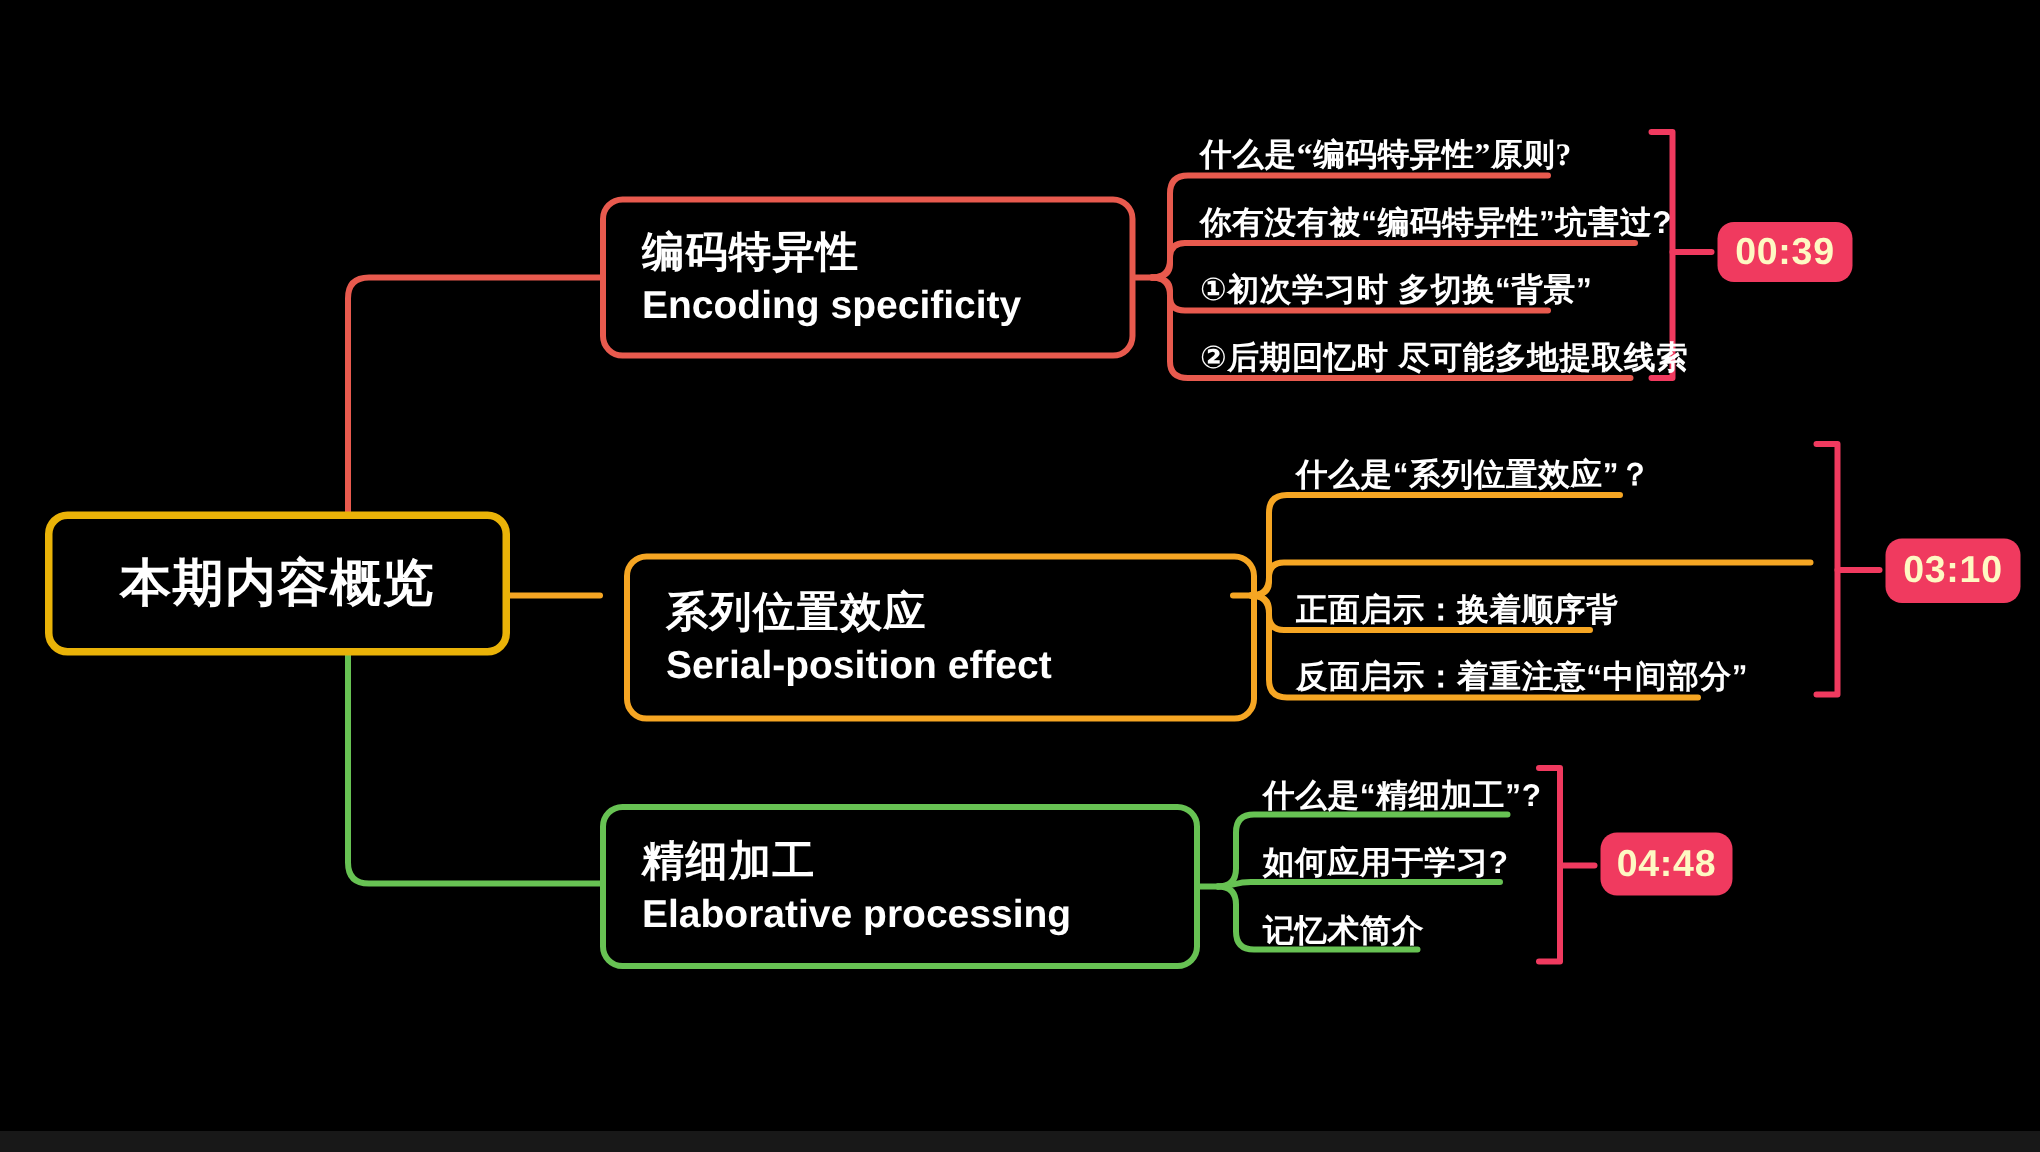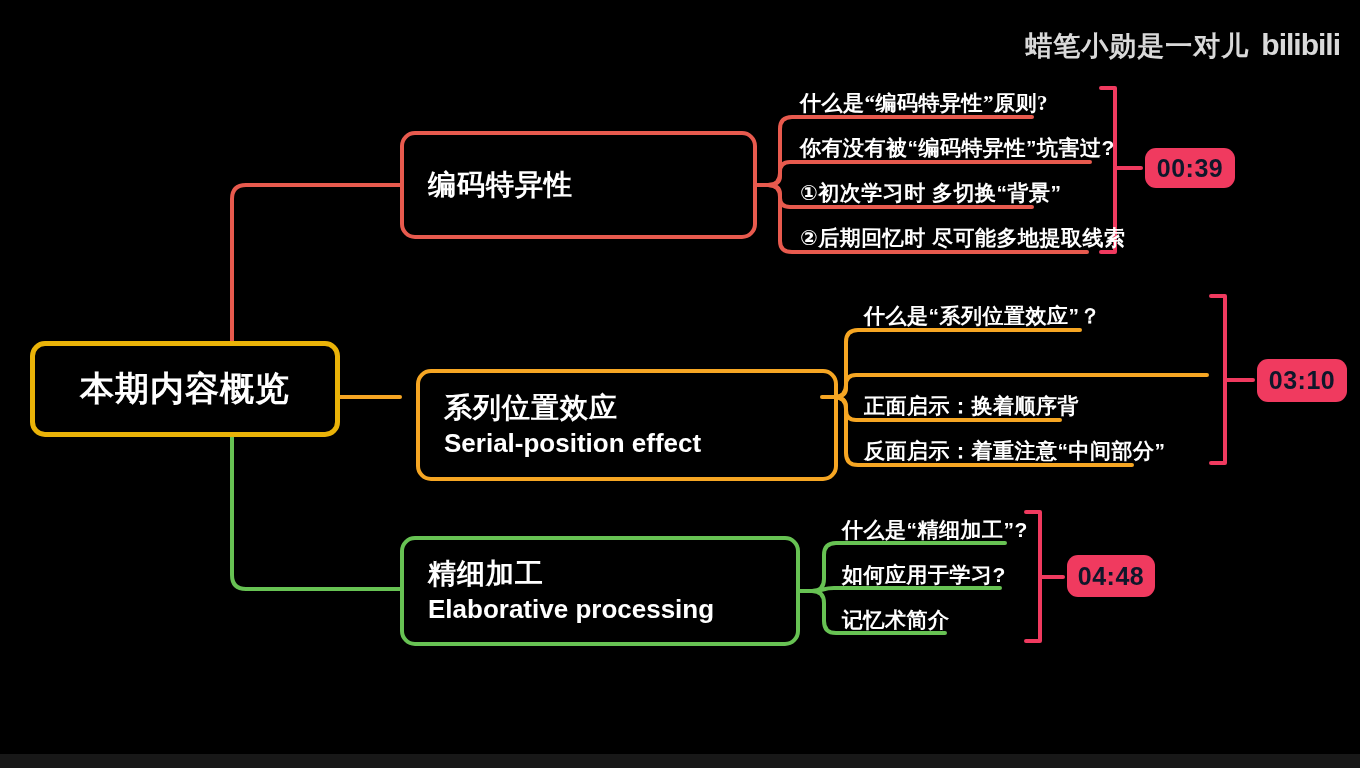--- a/index.html
+++ b/index.html
@@ -27,21 +27,21 @@
   .branch-node{padding-left:24px;gap:5px;border-width:4px;border-style:solid;}
   .branch-node .zh{font-size:28px;font-weight:800;letter-spacing:1px;line-height:1.1;}
   .branch-node .en{font-size:26px;font-weight:700;line-height:1.1;}
   .node-b1{left:400px;top:131px;width:357px;height:108px;border-color:#e85a4e;}
   .node-b2{left:416px;top:341px;width:422px;height:112px;border-color:#f6a623;margin-top:28px;}
   .node-b3{left:400px;top:536px;width:400px;height:110px;border-color:#67c253;}
   
   .child{position:absolute;font-size:21px;font-weight:600;white-space:nowrap;letter-spacing:0.5px;}
   
   .badge{
-    position:absolute;background:#f03a5f;border-radius:11px;color:#0f172a;
+    position:absolute;background:#f03a5f;border-radius:11px;color:#fef9c3;
     display:flex;align-items:center;justify-content:center;
     font-size:25px;font-weight:800;letter-spacing:0.5px;
   }
   .badge-1{left:1145px;top:148px;width:90px;height:40px;}
   .badge-2{left:1257px;top:359px;width:90px;height:43px;}
   .badge-3{left:1067px;top:555px;width:88px;height:42px;}
   
   .bottom-bar{position:absolute;left:0;bottom:0;width:1360px;height:14px;background:#181818;}
 </style>
 </head>
@@ -76,31 +76,28 @@
     <g>
       <path class="stroke-badge" d="M1101,88 L1115,88 L1115,252 L1101,252"></path>
       <path class="stroke-badge" d="M1115,168 L1141,168"></path>
       <path class="stroke-badge" d="M1211,296 L1225,296 L1225,463 L1211,463"></path>
       <path class="stroke-badge" d="M1225,380 L1253,380"></path>
       <path class="stroke-badge" d="M1026,512 L1040,512 L1040,641 L1026,641"></path>
       <path class="stroke-badge" d="M1040,577 L1063,577"></path>
     </g>
   </svg>
 
-  <div class="watermark">
-    <span class="channel">蜡笔小勋是一对儿</span>
-    <span class="logo">bilibili</span>
-  </div>
 
   <div class="node root-node">
     <span>本期内容概览</span>
   </div>
 
   <div class="node branch-node node-b1">
     <span class="zh">编码特异性</span>
+    <span class="en">Encoding specificity</span>
   </div>
   <div class="node branch-node node-b2">
     <span class="zh">系列位置效应</span>
     <span class="en">Serial-position effect</span>
   </div>
   <div class="node branch-node node-b3">
     <span class="zh">精细加工</span>
     <span class="en">Elaborative processing</span>
   </div>
 

